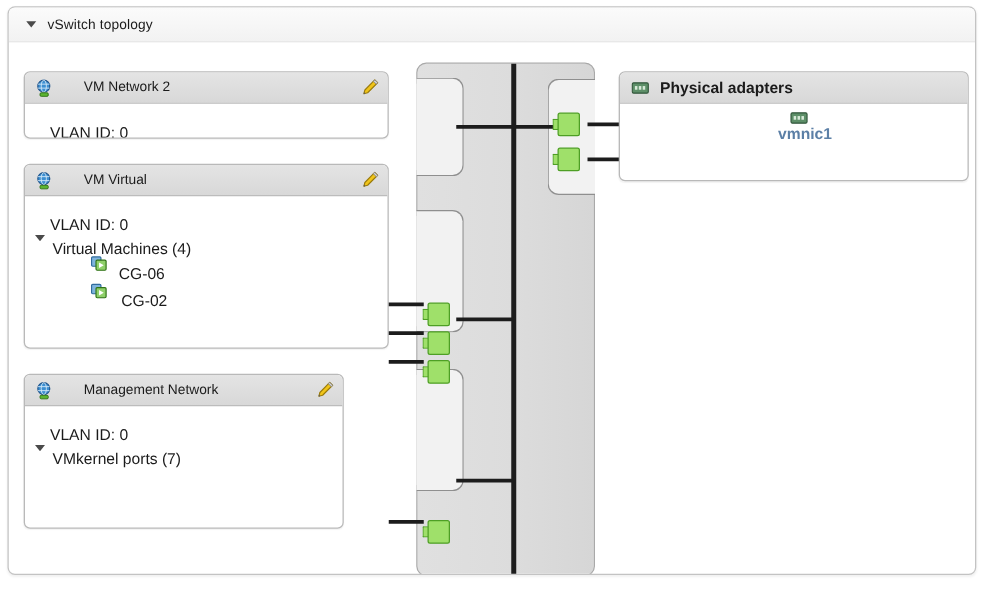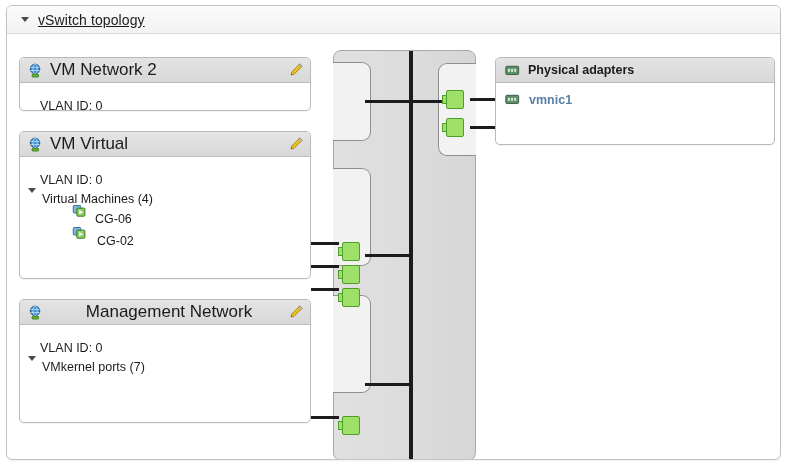--- a/index.html
+++ b/index.html
@@ -27,39 +27,39 @@
   }
   .twisty{
     width:9px;height:9px;margin-left:14px;margin-right:8px;position:relative;
     flex:0 0 auto;cursor:pointer;
   }
   .twisty::after{
     content:"";position:absolute;left:0;top:2px;
     border-left:4.5px solid transparent;border-right:4.5px solid transparent;
     border-top:5px solid #4a4a4a;
   }
-  .panel-title{font-size:14px;color:#1b1b1b;letter-spacing:.1px;text-decoration:underline;}
+  .panel-title{font-size:11px;color:#1b1b1b;letter-spacing:.1px;}
 
   .canvas{position:absolute;left:0;top:27px;right:0;bottom:0;overflow:hidden;}
 
   
   .pg{
     position:absolute;background:#ffffff;
     border:1px solid #b9b9b9;border-radius:5px;
     box-sizing:border-box;overflow:hidden;
     box-shadow:0 1px 1px rgba(0,0,0,.05);
   }
   .pg-head{
     height:25px;
     background:linear-gradient(to bottom,#e4e4e4 0%,#d8d8d8 100%);
     border-bottom:1px solid #bcbcbc;
     display:flex;align-items:center;padding:0 6px 0 8px;
     box-sizing:border-box;
   }
-  .pg-head .title{flex:1 1 auto;font-size:17px;color:#1b1b1b;margin-left:7px;}
+  .pg-head .title{flex:1 1 auto;font-size:11px;color:#1b1b1b;margin-left:24px;}
   .pg-body{padding:5px 0 6px 0;}
   .row{display:flex;align-items:center;height:19px;padding-left:20px;font-size:12.5px;color:#1b1b1b;}
   .row.indent3{padding-left:52px;}
   .row .lbl{margin-left:7px;margin-top:16px;}
   .caret{
     width:9px;height:9px;position:relative;flex:0 0 auto;margin-right:-2px;cursor:pointer;
   }
   .caret::after{
     content:"";position:absolute;left:0;top:2px;
     border-left:4.5px solid transparent;border-right:4.5px solid transparent;
@@ -113,21 +113,21 @@
     position:absolute;background:#ffffff;border:1px solid #b9b9b9;border-radius:5px;
     box-sizing:border-box;overflow:hidden;box-shadow:0 1px 1px rgba(0,0,0,.05);
   }
   .pa-head{
     height:25px;background:linear-gradient(to bottom,#e4e4e4 0%,#d8d8d8 100%);
     border-bottom:1px solid #bcbcbc;display:flex;align-items:center;
     padding-left:9px;box-sizing:border-box;
   }
   .pa-head .title{margin-left:8px;font-size:12.5px;color:#1b1b1b;}
   .pa-body{padding:6px 0 7px 0;}
-  .pa-row{display:flex;align-items:center;height:21px;padding-left:9px;}
+  .pa-row{display:flex;align-items:center;height:21px;padding-left:9px;flex-direction:column;}
   .pa-row .lnk{margin-left:9px;font-size:12.5px;color:#5b7fa6;}
 </style>
 </head>
 <body>
 
 <div class="panel">
 
   <div class="panel-header">
     <span class="twisty"></span>
     <span class="panel-title">vSwitch topology</span>
@@ -204,21 +204,21 @@
               <rect x=".8" y="1.6" width="8" height="8" rx="1" fill="#7fb4dd" stroke="#2f6b9c" stroke-width="1"></rect>
               <rect x="4.6" y="4.4" width="8.6" height="8.6" rx="1" fill="#8fd06a" stroke="#2f7216" stroke-width="1"></rect>
               <path d="M7.2 6.4l4 2.3-4 2.3z" fill="#ffffff"></path>
             </svg>
           </span>
           <span class="lbl" style="margin-left:9px;">CG-02</span>
         </div>
       </div>
     </div>
 
-    <div class="pg" style="left:12px;top:266px;width:292px;height:124px;text-align:center;">
+    <div class="pg" style="left:12px;top:266px;width:256px;height:124px;">
       <div class="pg-head">
         <span class="ic ic-globe">
           <svg viewBox="0 0 16 16" width="15" height="15">
             <circle cx="7.5" cy="6.3" r="5.1" fill="#3d8fd1" stroke="#20558c" stroke-width="1"></circle>
             <ellipse cx="7.5" cy="6.3" rx="2.2" ry="5.1" fill="none" stroke="#cfe6f7" stroke-width=".8"></ellipse>
             <path d="M2.6 4.6h9.8M2.6 8h9.8" stroke="#cfe6f7" stroke-width=".8" fill="none"></path>
             <rect x="4.3" y="12" width="7" height="3" rx="1" fill="#5cb531" stroke="#2f7216" stroke-width=".8"></rect>
           </svg>
         </span>
         <span class="title">Management Network</span>

